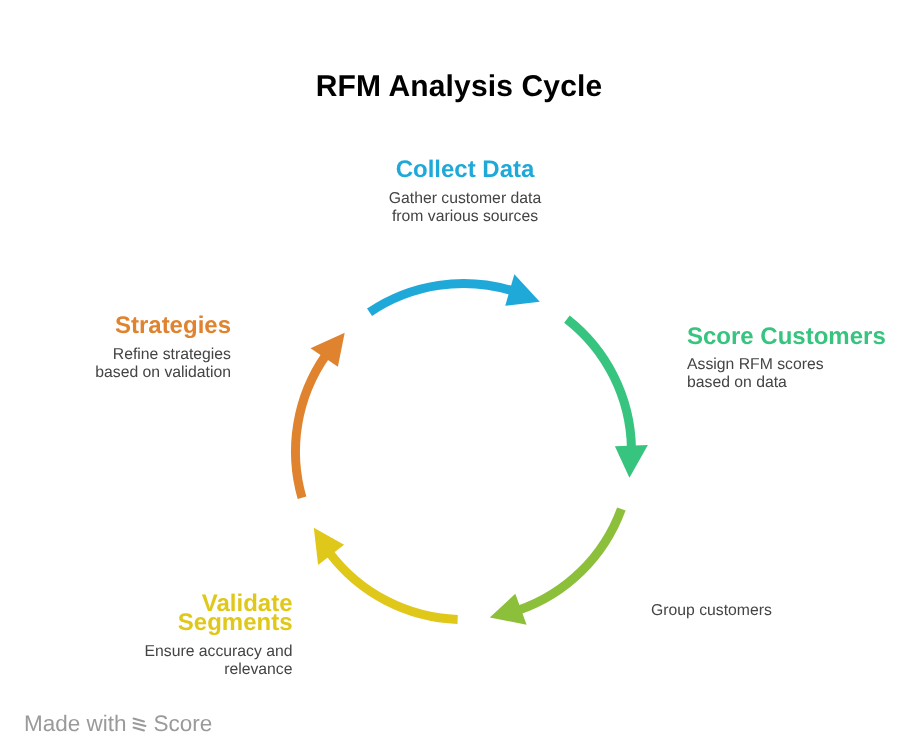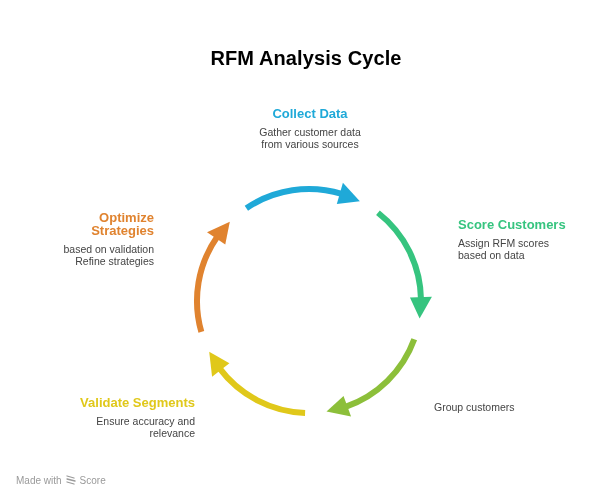--- a/index.html
+++ b/index.html
@@ -1,25 +1,25 @@
 <!DOCTYPE html>
 <html><head>
 <meta charset="utf-8">
 <style>
   html, body { margin: 0; padding: 0; background: #ffffff; }
   body { width: 612px; height: 502px; position: relative; overflow: hidden; font-family: "Liberation Sans", sans-serif; }
   .title { position: absolute; left: 0; width: 612px; top: 47px; text-align: center; font-size: 20px; font-weight: bold; color: #000000; letter-spacing: 0.1px; }
   .step { position: absolute; }
-  .step .h { font-size: 13px; font-weight: bold; line-height: 13px; }
+  .step .h { font-size: 16px; font-weight: bold; line-height: 13px; }
   .step .d { font-size: 10.5px; color: #444444; line-height: 12px; margin-top: 6px; }
   .center { text-align: center; }
   .right { text-align: right; }
   .left { text-align: left; }
   svg.cycle { position: absolute; left: 0; top: 0; }
-  .footer { position: absolute; left: 16px; top: 474px; font-size: 10px; color: #9a9a9a; display: flex; align-items: center; gap: 3px; }
+  .footer { position: absolute; left: 16px; top: 474px; font-size: 15px; color: #9a9a9a; display: flex; align-items: center; gap: 3px; }
   .footer .logo { display: inline-block; width: 12px; height: 12px; }
 </style>
 </head>
 <body>
 
 <div class="title">RFM Analysis Cycle</div>
 
 <svg class="cycle" width="612" height="502">
     <g>
       <path d="M246.37039481127636,208.14779187383533 A112,112 0 0 1 341.7456309289465,193.89386733214002" stroke="#1fa9d8" stroke-width="6" fill="none"></path>
@@ -68,26 +68,25 @@
 <div class="step right" style="left:55px; top:396px; width:140px;">
   <div class="h" style="color:#e0c81a">Validate Segments</div>
   <div class="d">
     <div>Ensure accuracy and</div>
     <div>relevance</div>
   </div>
 </div>
 
 <div class="step right" style="left:14px; top:211px; width:140px;">
   <div class="h" style="color:#e0832f">
-    <div>Optimize</div>
     <div>Strategies</div>
   </div>
   <div class="d">
+    <div>Refine strategies</div>
     <div>based on validation</div>
-    <div>Refine strategies</div>
   </div>
 </div>
 
 <div class="footer">
   <span>Made with</span>
   <svg class="logo" viewBox="0 0 12 12">
     <path d="M2 2 L9 4 M2 5 L10 7 M2 8 L9 10" stroke="#9a9a9a" stroke-width="1.3" fill="none" stroke-linecap="round"></path>
   </svg>
   <span>Score</span>
 </div>

